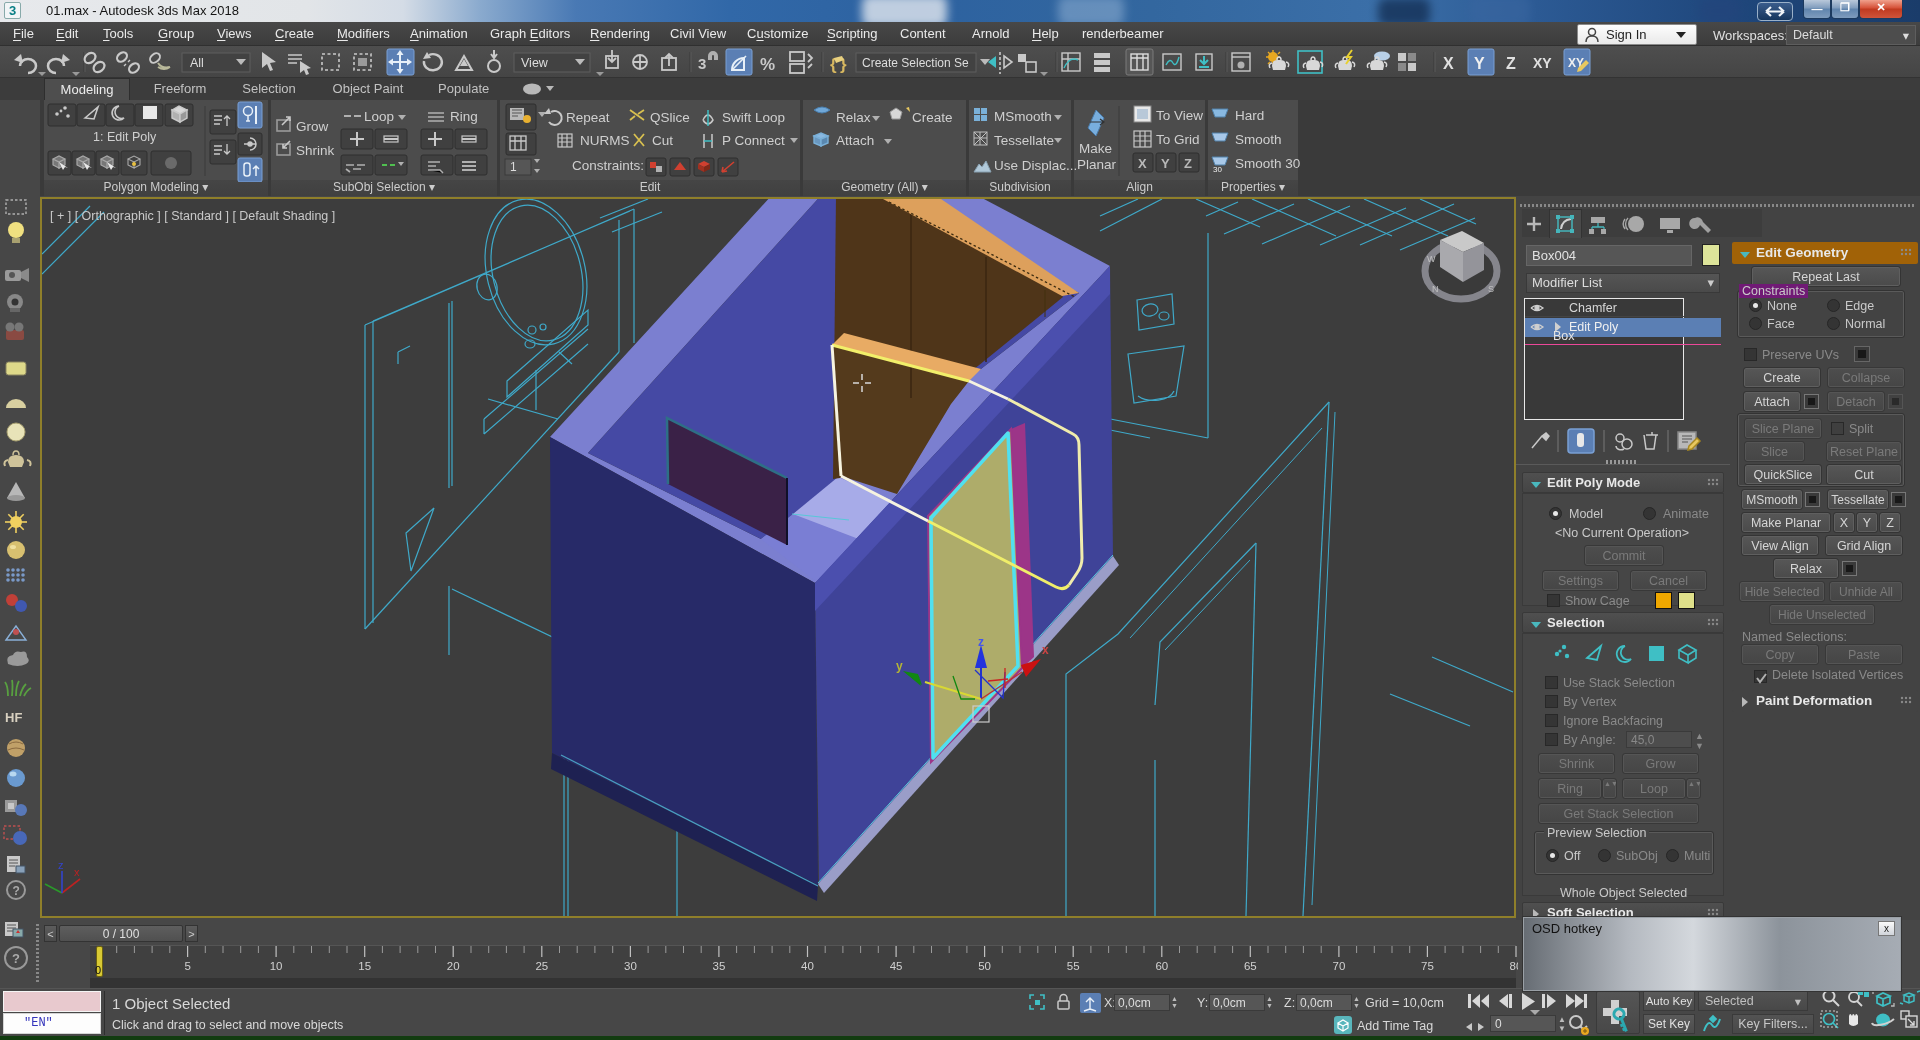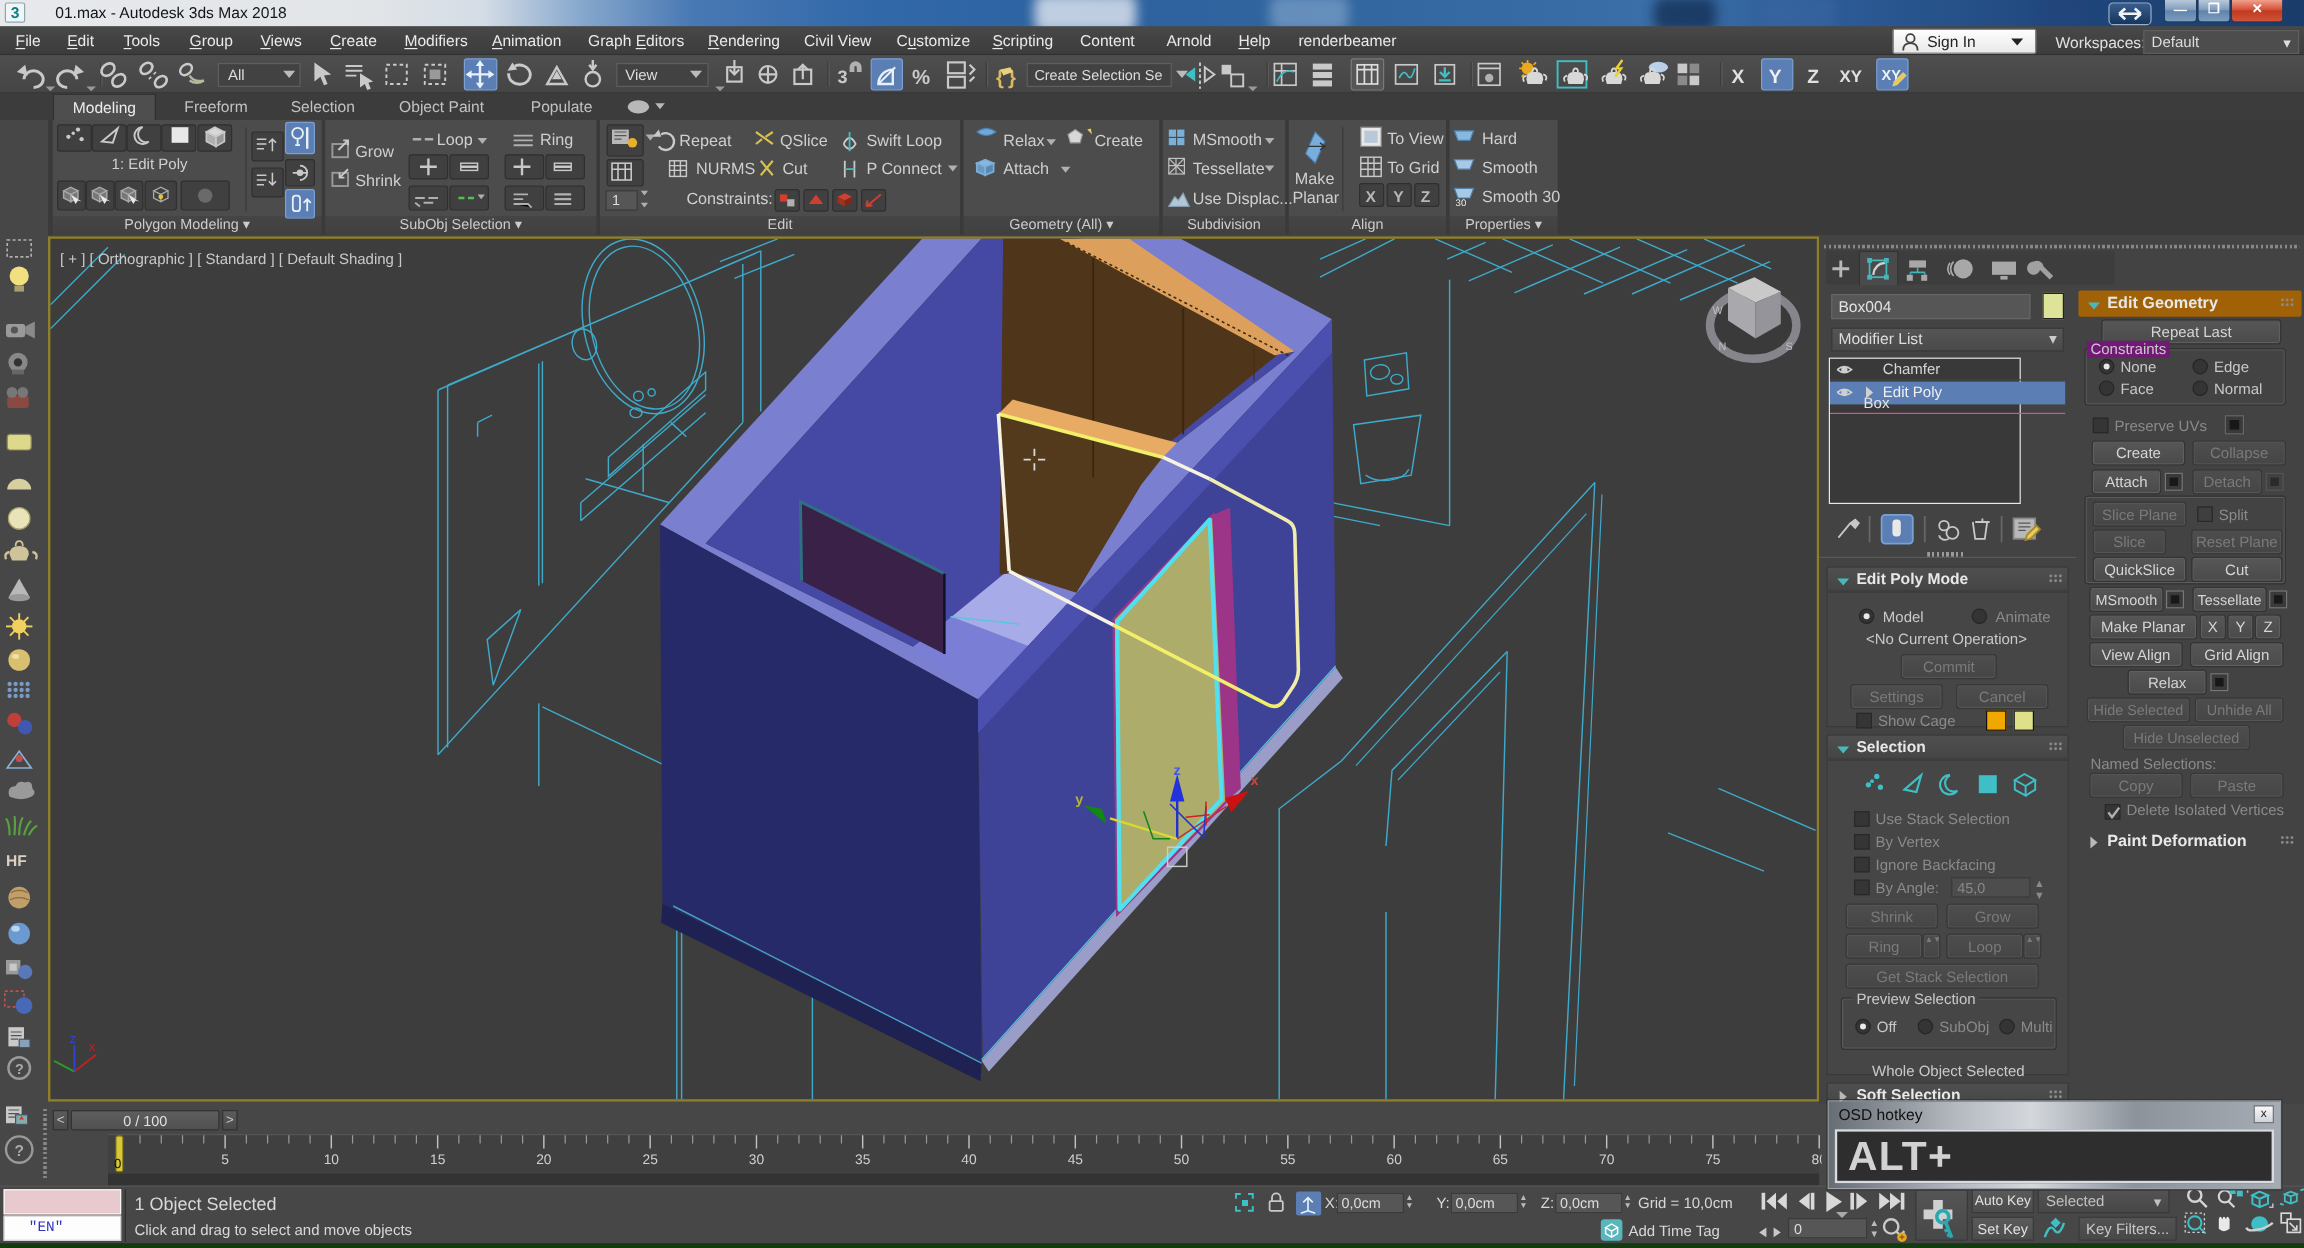--- a/index.html
+++ b/index.html
@@ -303,21 +303,21 @@
         <rect x="1564" y="3" width="26" height="26" rx="2" fill="#5b7fb4" stroke="#7aa0d4"></rect>
         <text x="1568" y="21" fill="#f0f0f0" font-size="12" font-weight="bold">XY</text>
         <path d="M1578 22 l8 -8 3 3 -8 8 -4 1 z" fill="#e8c860"></path>
       </svg>
     </div>
   <div class="abs" id="ribbontabs">
       <div style="position:absolute;left:44px;top:0;width:86px;height:22px;background:#4e4e4e;border:1px solid #2e2e2e;border-bottom:none;color:#ececec;font-size:13px;text-align:center;line-height:21px">Modeling</div>
       <div style="position:absolute;left:150px;top:0;width:60px;height:22px;color:#c2c2c2;font-size:13px;text-align:center;line-height:21px">Freeform</div>
       <div style="position:absolute;left:238px;top:0;width:62px;height:22px;color:#c2c2c2;font-size:13px;text-align:center;line-height:21px">Selection</div>
       <div style="position:absolute;left:330px;top:0;width:76px;height:22px;color:#c2c2c2;font-size:13px;text-align:center;line-height:21px">Object Paint</div>
-      <div style="position:absolute;left:438px;top:0;width:60px;height:22px;color:#c2c2c2;font-size:13px;text-align:center;line-height:21px">Populate</div>
+      <div style="position:absolute;left:438px;top:0;width:60px;height:22px;color:#c2c2c2;font-size:13px;text-align:left;line-height:21px">Populate</div>
       <svg width="40" height="22" style="position:absolute;left:520px;top:0">
         <ellipse cx="12" cy="11" rx="9" ry="5.5" fill="#b8b8b8"></ellipse>
         <path d="M26 8 l4 5 4 -5 z" fill="#b8b8b8"></path>
       </svg>
     </div>
   <div class="abs" id="ribbon">
       <div class="rsec" style="left:44px;width:224px"></div>
       <div class="rlabel" style="left:44px;width:224px">Polygon Modeling ▾</div>
       <div class="rsec" style="left:271px;width:226px"></div>
       <div class="rlabel" style="left:271px;width:226px">SubObj Selection ▾</div>
@@ -1315,17 +1315,14 @@
         <rect x="85" y="22" width="8" height="8" fill="none" stroke="#d8d8d8" stroke-width="1.4"></rect>
         <rect x="90" y="27" width="11" height="11" fill="#4a4a4a" stroke="#d8d8d8" stroke-width="1.4"></rect>
         <path d="M92 30 l6 6 m0 -4 v4 h-4" stroke="#d8d8d8" stroke-width="1.4" fill="none"></path>
       </g>
     </svg>
   </div>
   <div class="abs" id="greenstrip"></div>
   <div class="abs" id="osd">
     <div id="osdtitle">OSD hotkey</div>
     <div id="osdx">x</div>
-    <div id="osdbody">
-        <div id="osdtext">ALT+</div>
-      </div>
   </div>
 </div>
 
 </body></html>

